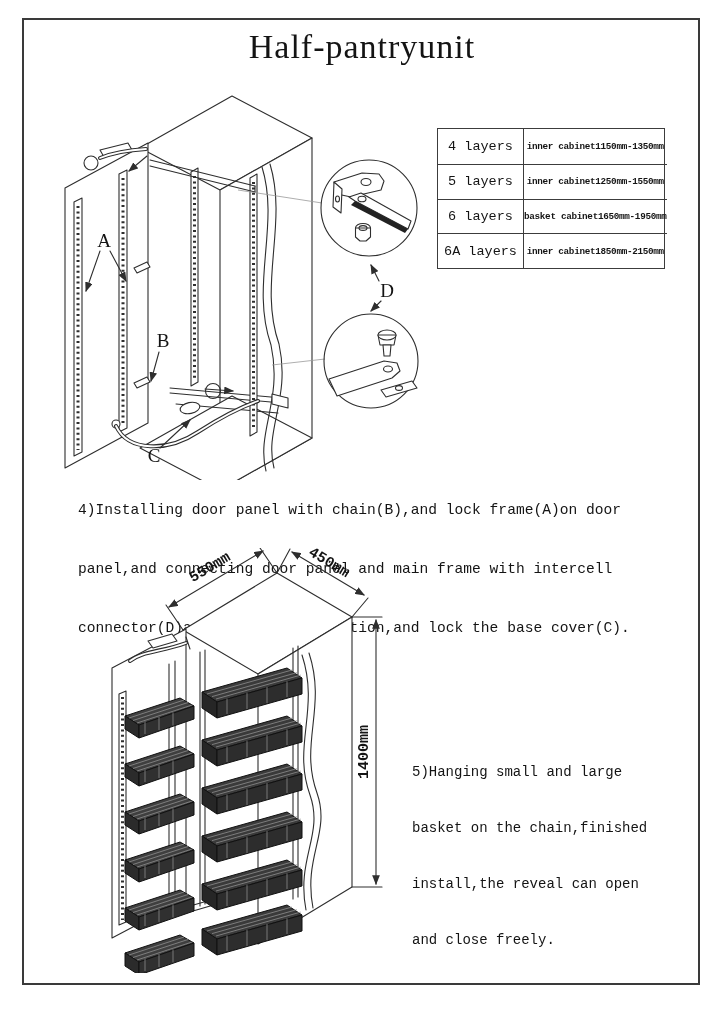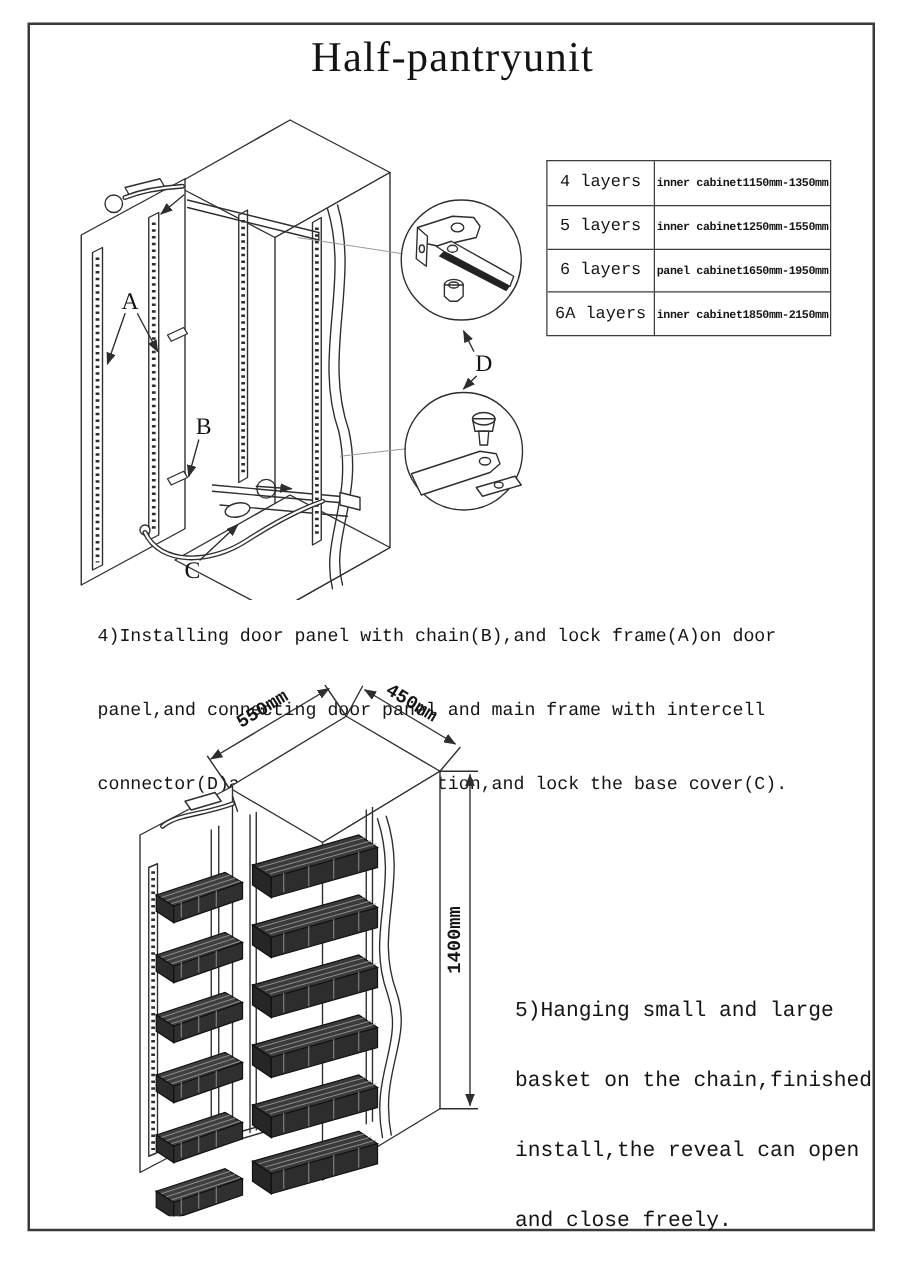--- a/index.html
+++ b/index.html
@@ -11,21 +11,21 @@
   .spec-table{position:absolute;left:437px;top:128px;width:226px;height:139px;
               border:1px solid #3c3c3c;display:grid;grid-template-columns:85px 1fr;
               grid-auto-rows:1fr;background:#fff;}
   .spec-cell{display:flex;align-items:center;justify-content:center;}
   .spec-cell.r2,.spec-cell.r3,.spec-cell.r4{border-top:1px solid #3c3c3c;}
   .spec-cell.range{border-left:1px solid #3c3c3c;}
   .layers{font-weight:normal;font-size:13.5px;}
   .range{font-weight:bold;font-size:9.3px;letter-spacing:-0.3px;white-space:nowrap;}
   .step{position:absolute;white-space:pre;}
   .step4{left:54px;top:462px;font-size:14.6px;line-height:19.6px;margin-left:24px;}
-  .step5{left:412px;top:764px;font-size:17px;line-height:18.6px;}
+  .step5{left:412px;top:726px;font-size:14px;line-height:18.6px;}
   svg{position:absolute;}
   .ln{stroke:#2e2e2e;stroke-width:1.1;fill:none;stroke-linejoin:round;stroke-linecap:round;}
   .face{fill:#fff;stroke:#2e2e2e;stroke-width:1.1;stroke-linejoin:round;}
   .thin{stroke:#999;stroke-width:0.8;fill:none;}
   .perf{stroke:#2e2e2e;stroke-width:3;stroke-dasharray:2 3.4;fill:none;}
   .tube{stroke:#2e2e2e;stroke-width:4;fill:none;stroke-linecap:round;}
   .tubein{stroke:#fff;stroke-width:1.8;fill:none;stroke-linecap:round;}
   .dark{fill:#222;stroke:none;}
   .lbl{font-family:"Liberation Serif",serif;font-size:19px;fill:#141414;}
   .dim{font-family:"Liberation Mono",monospace;font-size:15px;font-weight:700;fill:#141414;}
@@ -144,21 +144,21 @@
       <line class="ln" x1="381" y1="301" x2="371" y2="311" marker-end="url(#ah)"></line>
     </g>
   </svg>
 
   <div class="spec-table">
     <div class="spec-cell layers r1">4 layers</div>
     <div class="spec-cell range  r1">inner cabinet1150mm-1350mm</div>
     <div class="spec-cell layers r2">5 layers</div>
     <div class="spec-cell range  r2">inner cabinet1250mm-1550mm</div>
     <div class="spec-cell layers r3">6 layers</div>
-    <div class="spec-cell range  r3">panel cabinet1650mm-1950mm</div>
+    <div class="spec-cell range  r3">basket cabinet1650mm-1950mm</div>
     <div class="spec-cell layers r4">6A layers</div>
     <div class="spec-cell range  r4">inner cabinet1850mm-2150mm</div>
   </div>
 
   <div class="step step4">
     <div>4)Installing door panel with chain(B),and lock frame(A)on door</div>
     <div>panel,and connecting door panel and main frame with intercell</div>
     <div>connector(D)as picture show postion,and lock the base cover(C).</div>
   </div>
 

